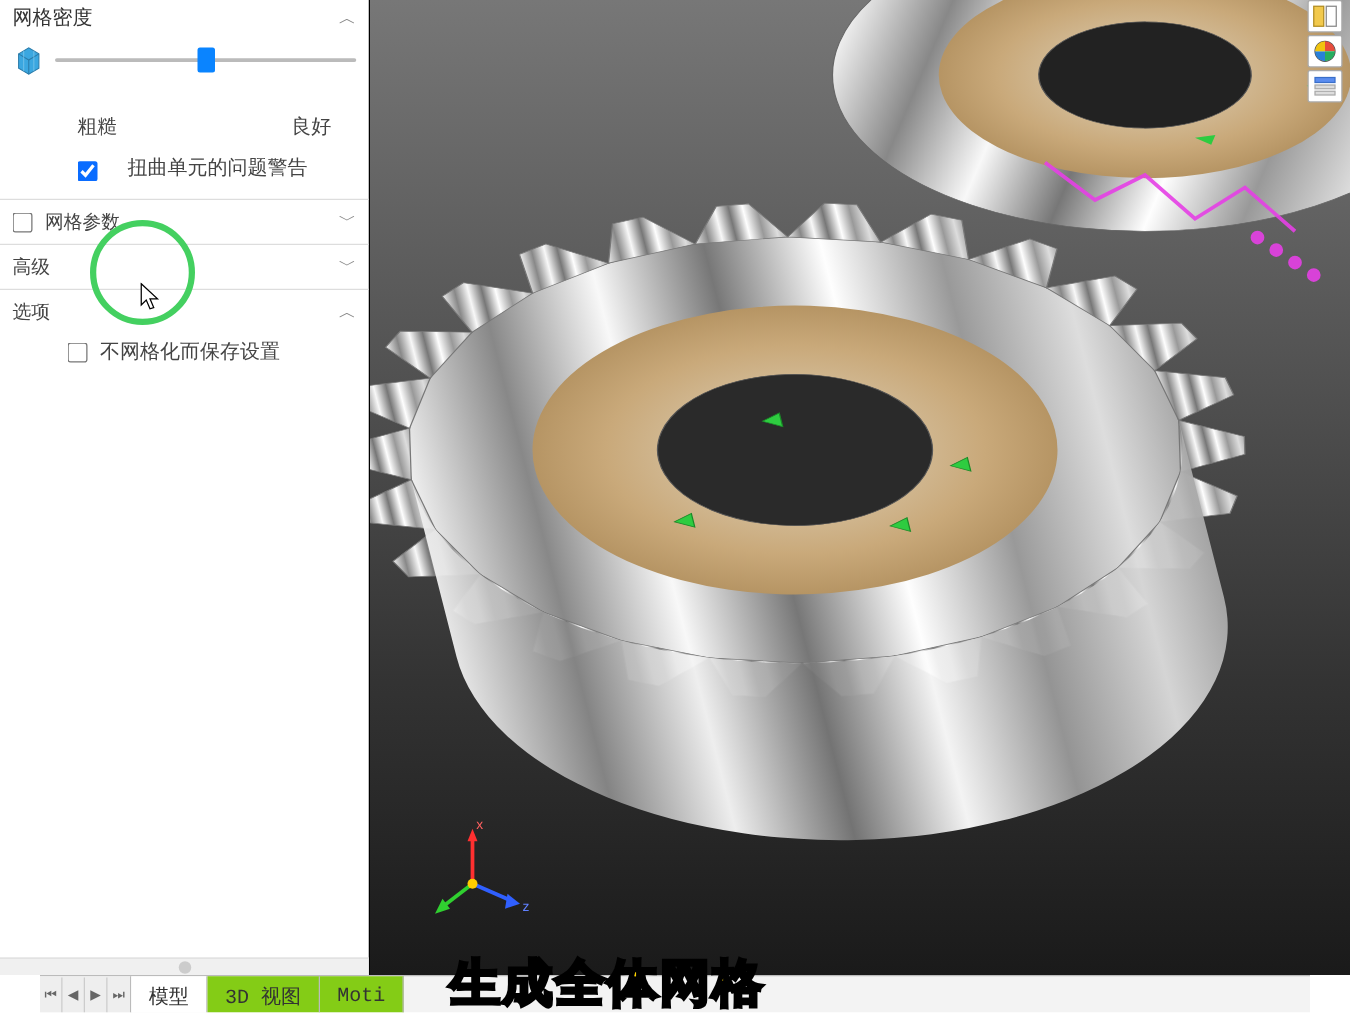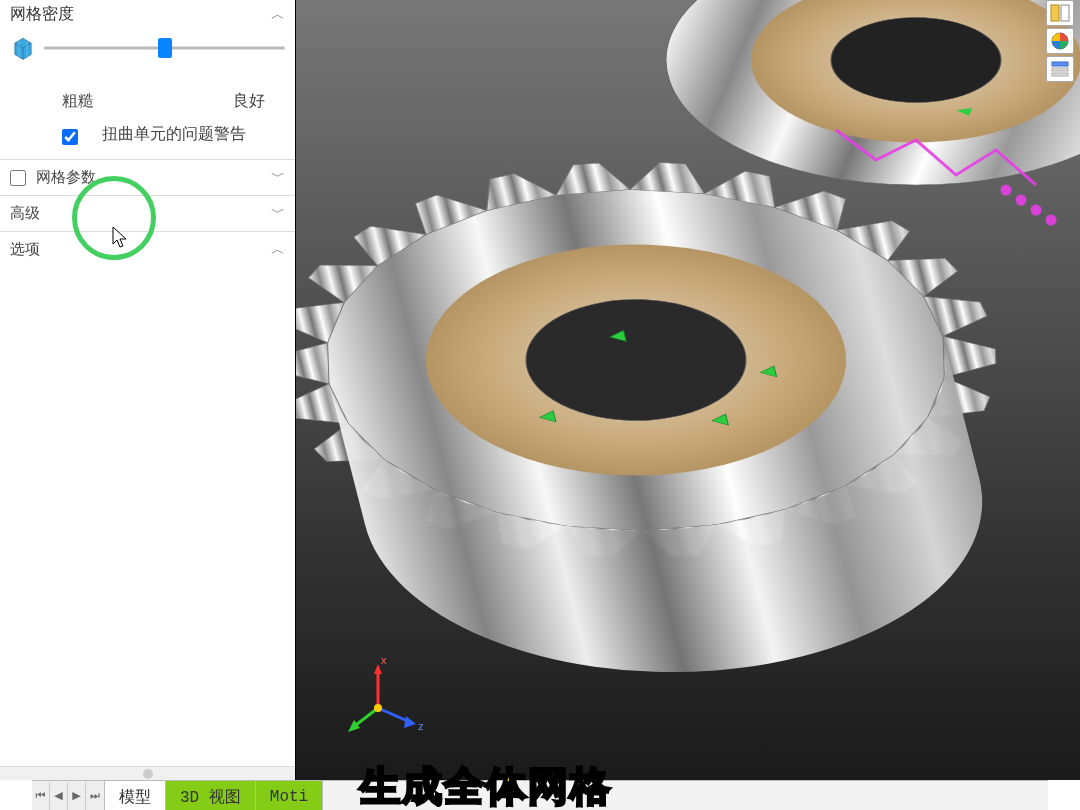--- a/index.html
+++ b/index.html
@@ -104,20 +104,24 @@
         <span class="chevron">﹀</span>
       </div>
     </div>
 
     <div class="section" style="border-bottom:none">
       <div class="opt-header">
         <span>选项</span>
         <span class="chevron">︿</span>
       </div>
       <div class="opt-body">
+        <label class="opt-row">
+          <input type="checkbox" style="">
+          <span>不网格化而保存设置</span>
+        </label>
       </div>
     </div>
 
     <div class="sidebar-scroll">
         <div class="nub"></div>
       </div>
   </div>
 
   <div class="viewport">
     <svg width="0" height="0">

